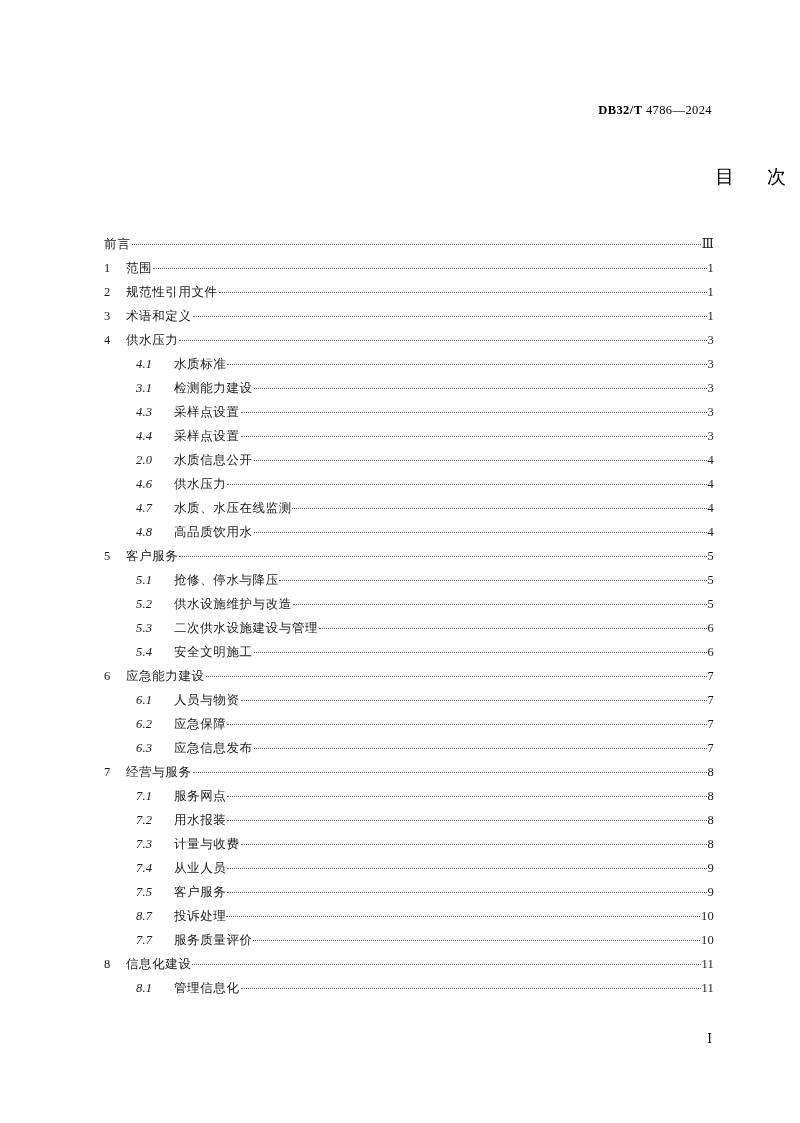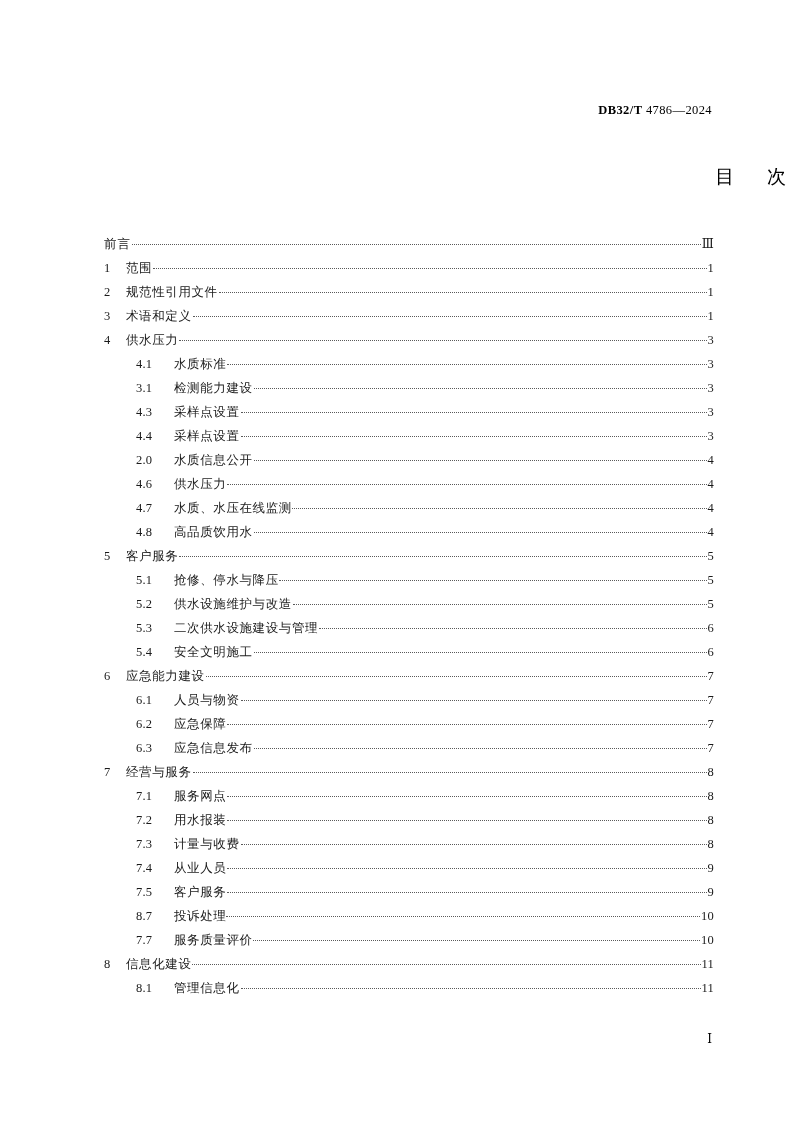--- a/index.html
+++ b/index.html
@@ -108,20 +108,21 @@
   }
   .lvl0 .label {
     letter-spacing: 1px;
   }
   
   .lvl2 {
     padding-left: 32px;
   }
   .lvl2 .num {
     width: 38px;
+    font-style: italic;
   }
   
   .tight .leader {
     margin-left: 0;
   }
   
   .doc-footer {
     position: absolute;
     top: 1032px;
     left: 88px;

